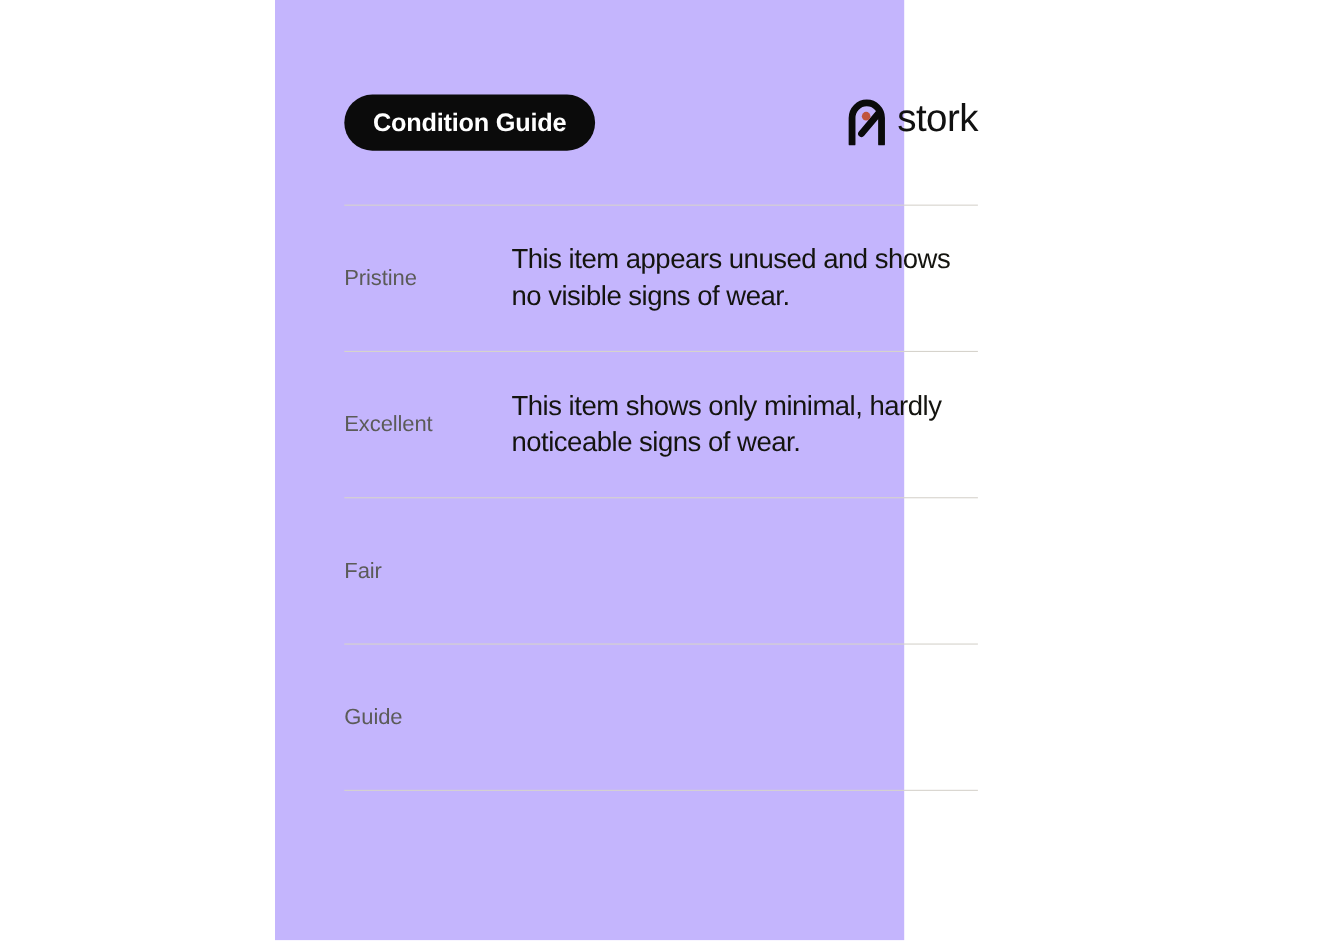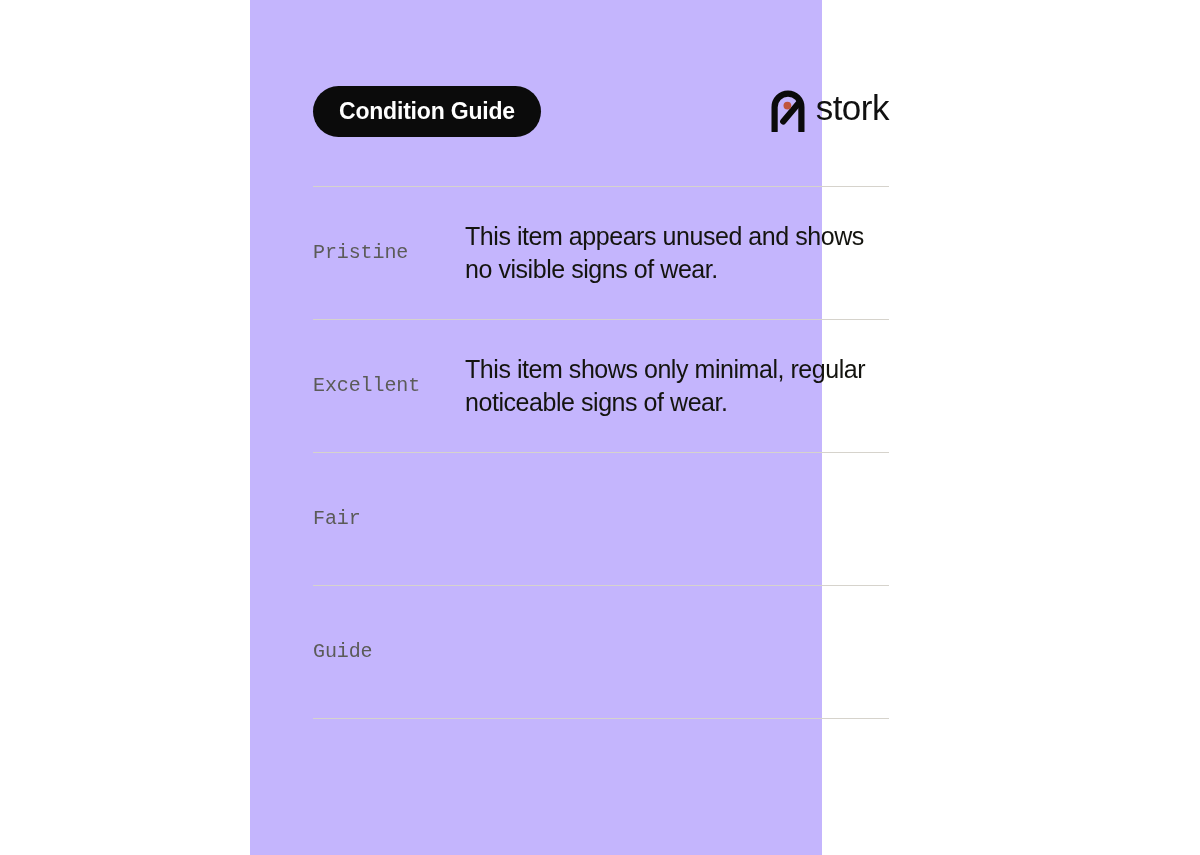--- a/index.html
+++ b/index.html
@@ -109,21 +109,20 @@
     padding: 18px 0;
   }
 
   .row-label {
     flex: 0 0 152px;
     font-size: 20px;
     font-weight: 500;
     color: #5B5B58;
     letter-spacing: -0.1px;
     line-height: 1.2;
-    font-family: Liberation Mono, monospace;
   }
 
   .row-desc {
     flex: 1 1 auto;
     font-size: 25px;
     font-weight: 400;
     color: #14140F;
     line-height: 1.32;
     letter-spacing: -0.45px;
     max-width: 424px;
@@ -165,21 +164,21 @@
 
         <div class="row">
           <div class="row-label">Pristine</div>
           <div class="row-desc">This item appears unused and shows no visible signs of wear.</div>
         </div>
 
         <div class="divider"></div>
 
         <div class="row">
           <div class="row-label">Excellent</div>
-          <div class="row-desc">This item shows only minimal, regular noticeable signs of wear.</div>
+          <div class="row-desc">This item shows only minimal, hardly noticeable signs of wear.</div>
         </div>
 
         <div class="divider"></div>
 
         <div class="row">
           <div class="row-label">Fair</div>
         </div>
 
         <div class="divider"></div>
 

